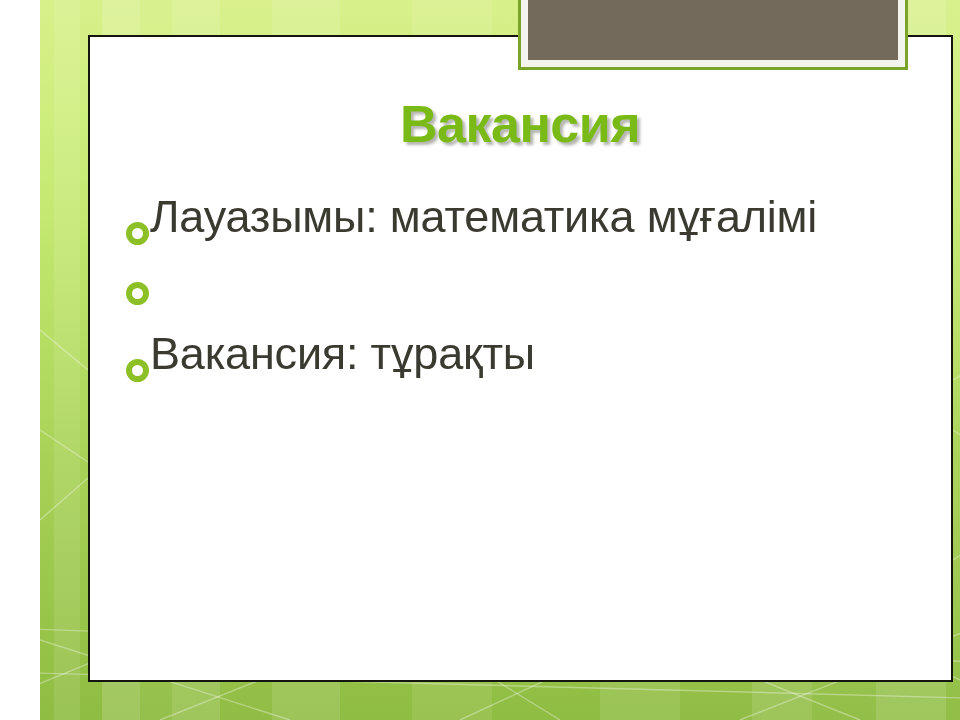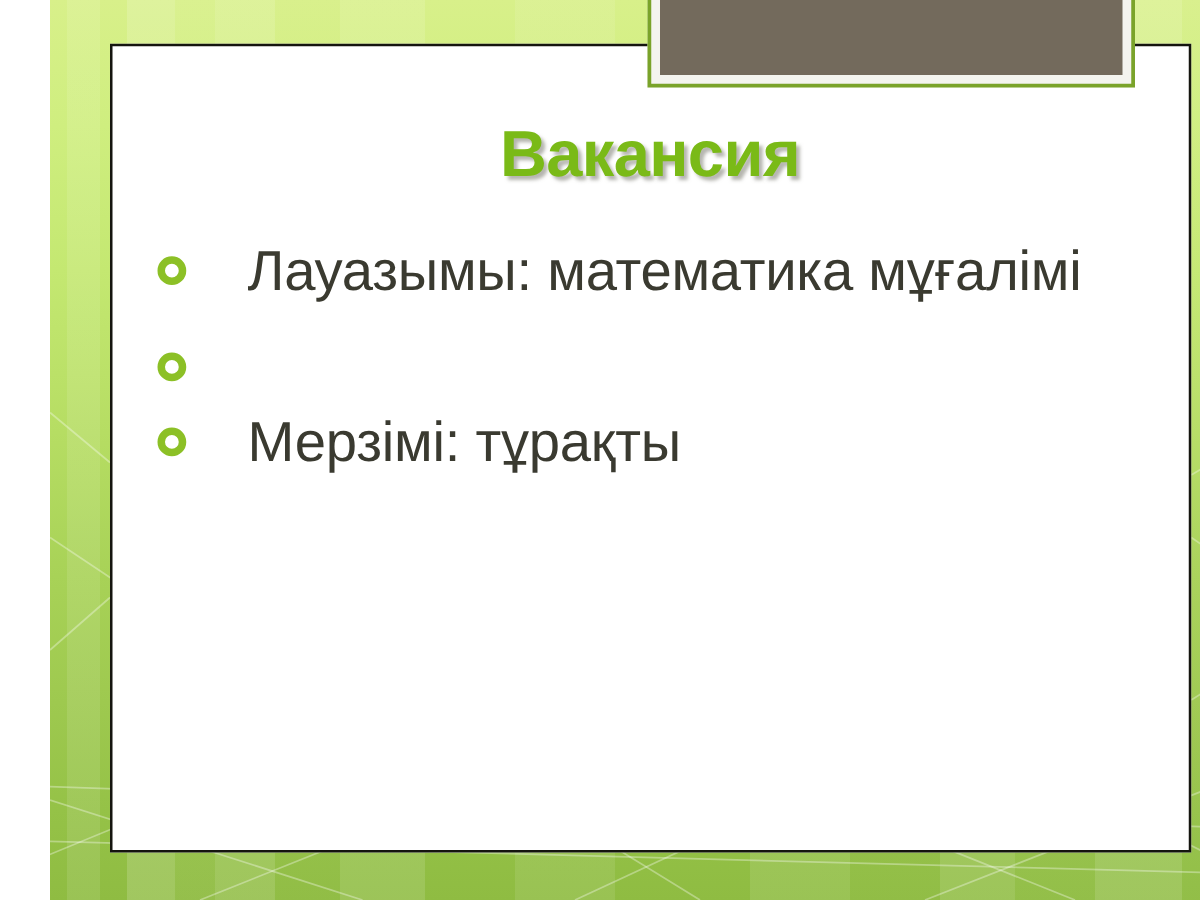--- a/index.html
+++ b/index.html
@@ -122,23 +122,22 @@
 
   
   #bullet-list {
     position: absolute;
     left: 86px;
     top: 190px;
     right: 40px;
   }
   .bullet-item {
     display: flex;
-    align-items: flex-start;
+    align-items: flex-end;
     margin-bottom: 22px;
-    gap: 48px;
   }
   .bullet-marker {
     flex: 0 0 auto;
     width: 23px;
     height: 23px;
     border-radius: 50%;
     border: 6px solid #8cc026;
     box-sizing: border-box;
     margin-top: 15px;
     margin-right: 1px;
@@ -193,18 +192,18 @@
       <span class="bullet-marker"></span>
       <span class="bullet-text">Лауазымы: математика мұғалімі</span>
     </div>
 
     <div class="bullet-item">
       <span class="bullet-marker"></span>
     </div>
 
     <div class="bullet-item">
       <span class="bullet-marker"></span>
-      <span class="bullet-text">Мерзімі: тұрақты</span>
+      <span class="bullet-text">Вакансия: тұрақты</span>
     </div>
 
   </div>
 
 </div>
 
 </body></html>

